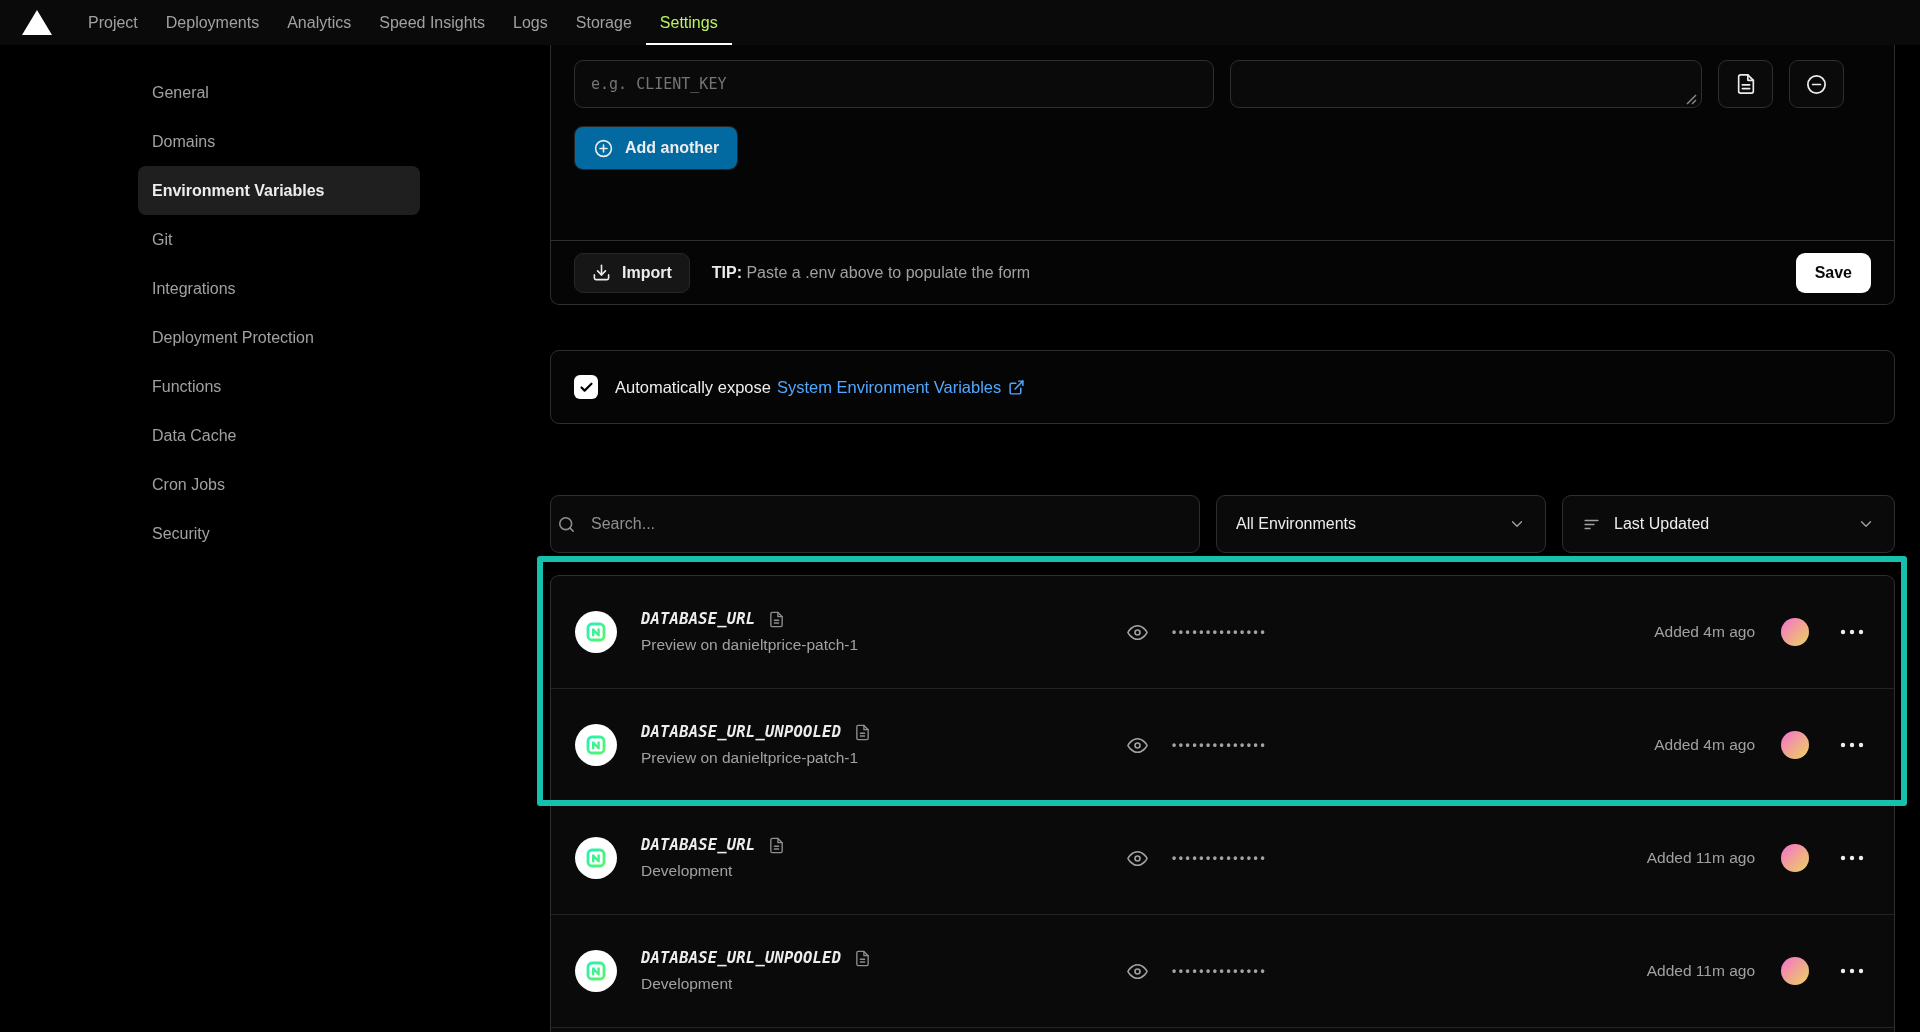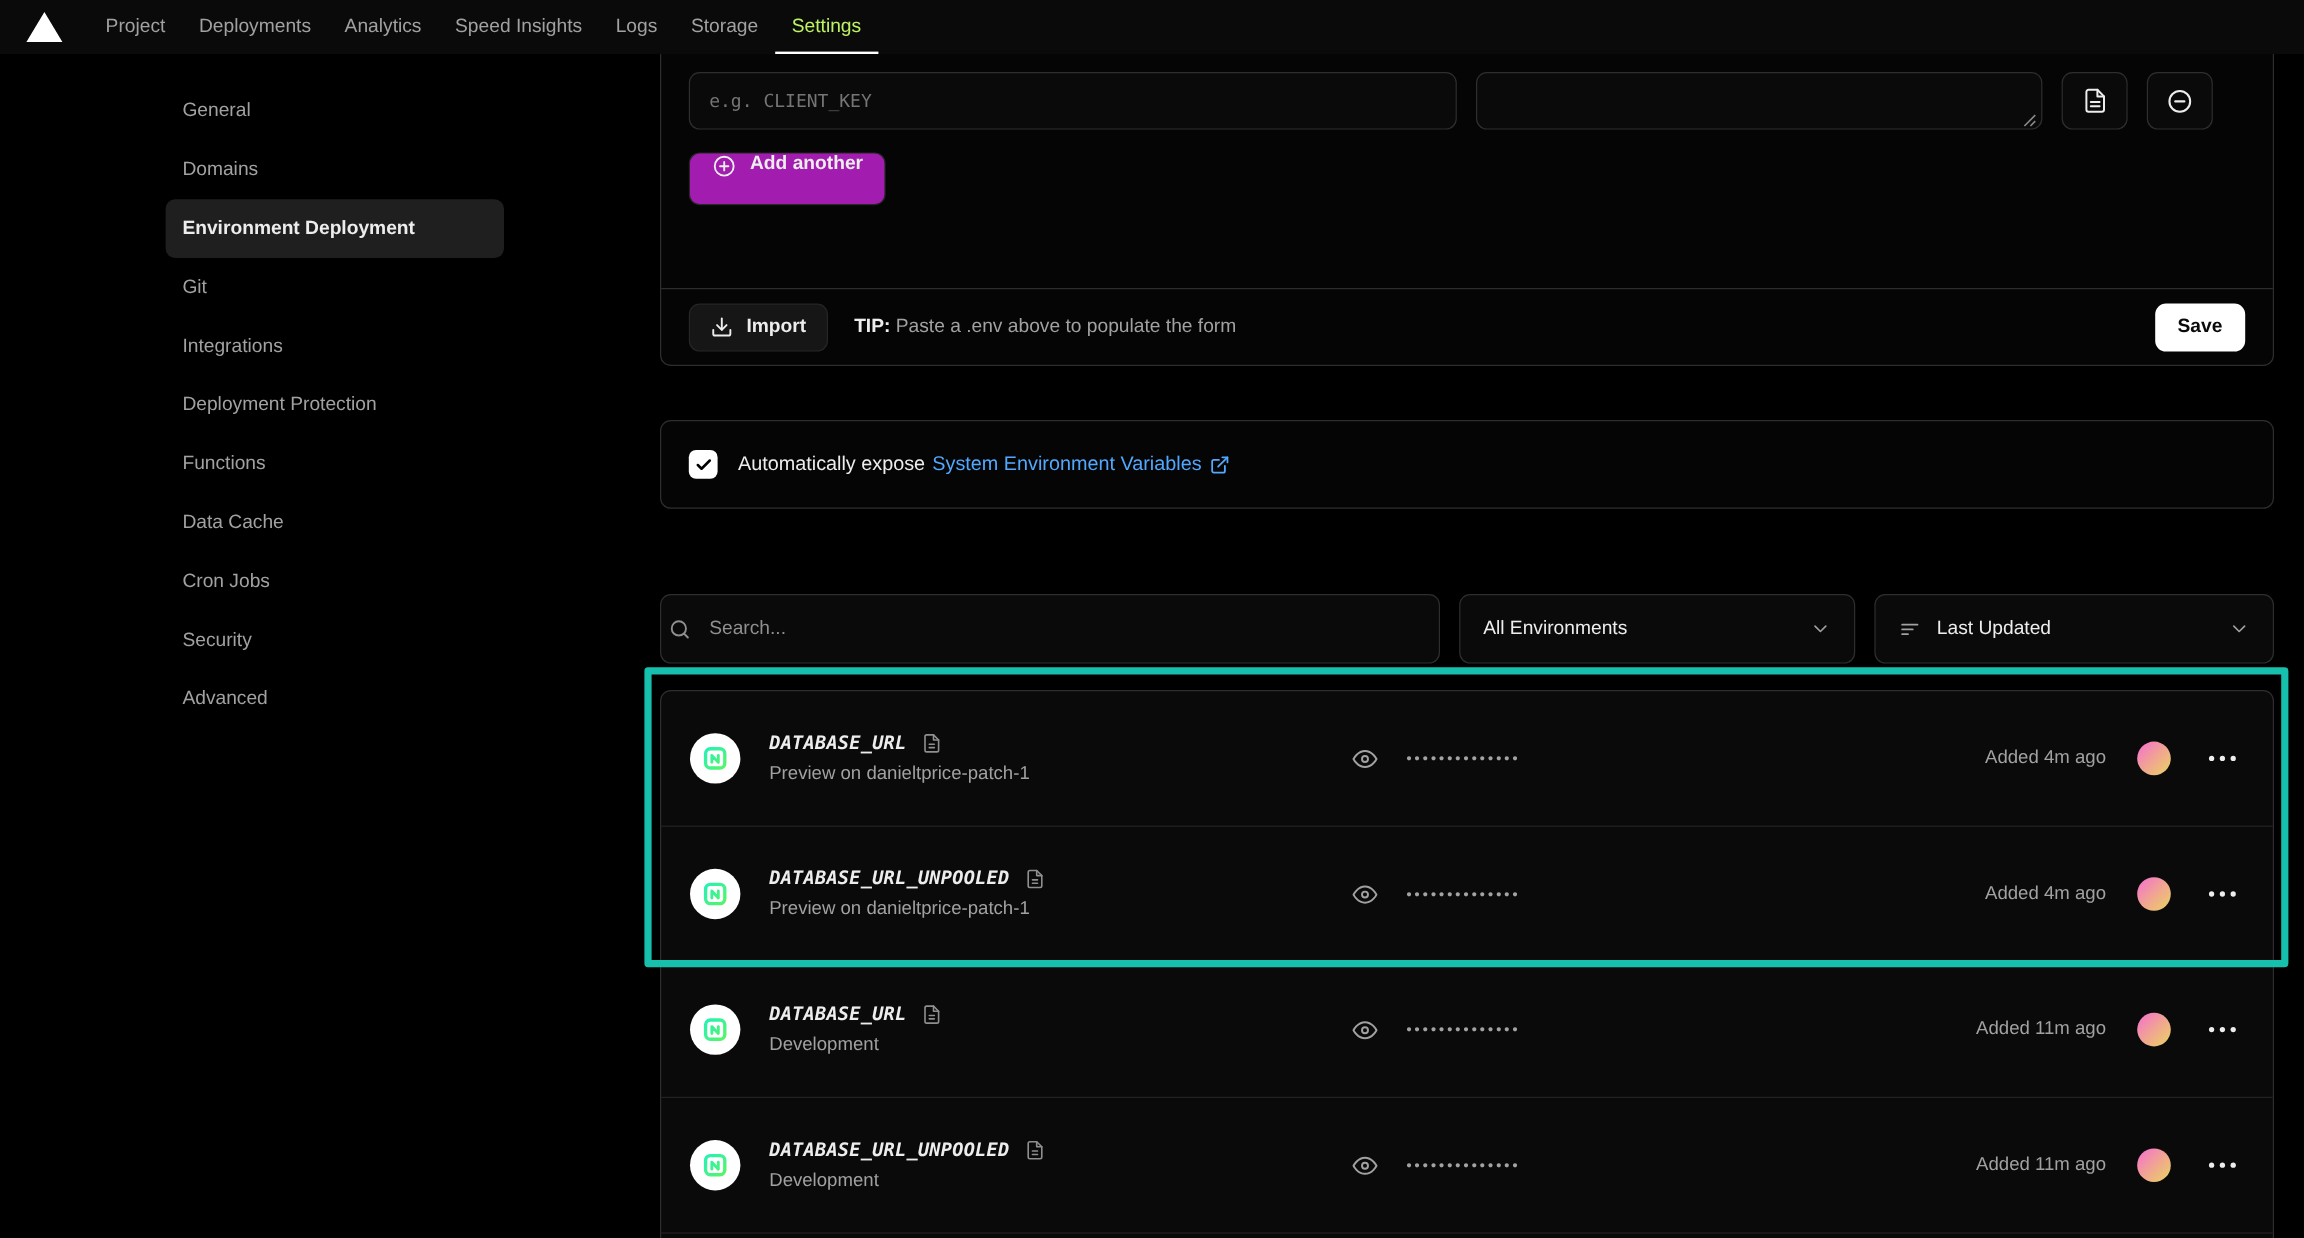--- a/index.html
+++ b/index.html
@@ -57,22 +57,22 @@
     border-radius:9px; resize:none; outline:none; color:#ededed;
     font-family:"DejaVu Sans Mono", monospace; font-size:15px; padding:12px 16px;
   }
   .grip { position:absolute; right:5px; bottom:7px; }
   .icon-btn {
     width:55px; height:48px; background:#0a0a0a; border:1px solid #2e2e2e;
     border-radius:9px; display:flex; align-items:center; justify-content:center;
     color:#ededed; cursor:pointer;
   }
   .add-btn {
-    margin-top:14px; display:inline-flex; align-items:flex-start; gap:11px;
-    height:44px; padding:0 18px; background:#a21caf; border:1px solid #262626;
+    margin-top:14px; display:inline-flex; align-items:center; gap:11px;
+    height:44px; padding:0 18px; background:#0369a1; border:1px solid #262626;
     border-radius:9px; color:#ededed; font-size:16px; font-weight:600; cursor:pointer;
   }
   .form-footer {
     margin-top:auto; border-top:1px solid #2e2e2e; height:64px;
     display:flex; align-items:center; padding:0 23px; gap:22px;
   }
   .import-btn {
     display:inline-flex; align-items:center; gap:11px; height:40px; padding:0 17px;
     background:#161616; border:1px solid #262626; border-radius:9px;
     color:#ededed; font-size:16px; font-weight:600; cursor:pointer;
@@ -179,29 +179,28 @@
   <div class="nav-item">Speed Insights</div>
   <div class="nav-item">Logs</div>
   <div class="nav-item">Storage</div>
   <div class="nav-item active">Settings</div>
 </header>
 
 <nav class="sidebar">
   <ul class="sidebar-list">
     <li class="sidebar-item">General</li>
     <li class="sidebar-item">Domains</li>
-    <li class="sidebar-item active">Environment Deployment</li>
+    <li class="sidebar-item active">Environment Variables</li>
     <li class="sidebar-item">Git</li>
     <li class="sidebar-item">Integrations</li>
     <li class="sidebar-item">Deployment Protection</li>
     <li class="sidebar-item">Functions</li>
     <li class="sidebar-item">Data Cache</li>
     <li class="sidebar-item">Cron Jobs</li>
     <li class="sidebar-item">Security</li>
-    <li class="sidebar-item">Advanced</li>
   </ul>
 </nav>
 
 <main class="main">
 
   <section class="form-card">
     <div class="form-card-body">
       <div class="form-row">
         <input class="text-input key-input" placeholder="e.g. CLIENT_KEY" style="">
         <div class="value-wrap">

